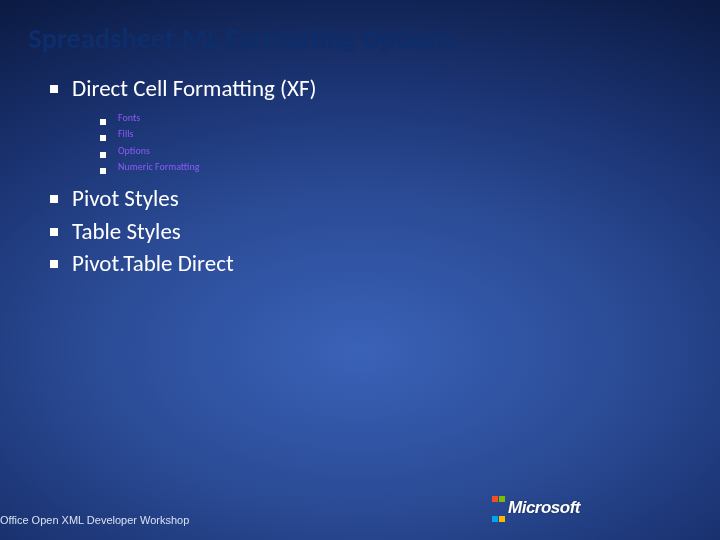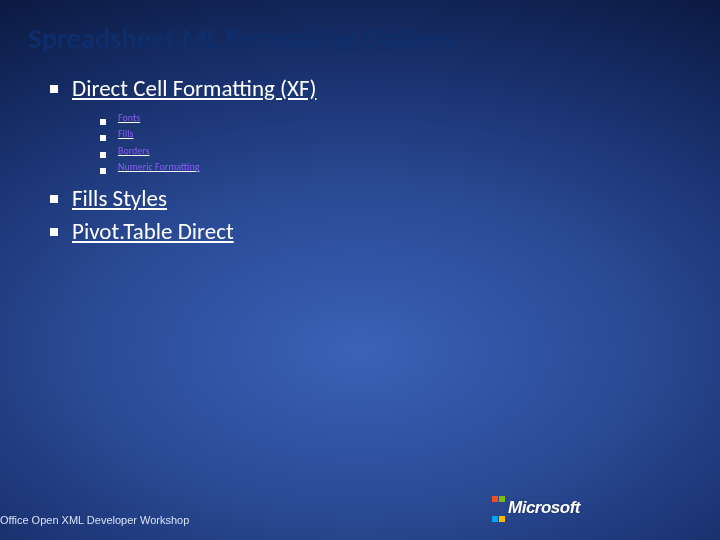--- a/index.html
+++ b/index.html
@@ -29,21 +29,20 @@
   .lvl1 {
     list-style: none;
   }
   .lvl1 > li {
     position: relative;
     padding-left: 22px;
     font-size: 23px;
     color: #fff;
     margin-bottom: 4px;
     line-height: 1.25;
-    text-decoration: underline;
   }
   .lvl1 > li::before {
     content: "";
     position: absolute;
     left: 0;
     top: 11px;
     width: 8px;
     height: 8px;
     background: #fff;
   }
@@ -115,25 +114,26 @@
 
   <h1 class="title">Spreadsheet.ML Formatting Options</h1>
 
   <div class="content">
     <ul class="lvl1">
       <li>
         <span>Direct Cell Formatting (XF)</span>
         <ul class="lvl2">
           <li><span>Fonts</span></li>
           <li><span>Fills</span></li>
-          <li><span>Borders</span></li>
+          <li><span>Options</span></li>
           <li><span>Numeric Formatting</span></li>
         </ul>
       </li>
-      <li><span>Fills Styles</span></li>
+      <li><span>Pivot Styles</span></li>
+      <li><span>Table Styles</span></li>
       <li><span>Pivot.Table Direct</span></li>
     </ul>
   </div>
 
   <div class="footer">Office Open XML Developer Workshop</div>
 
   <div class="logo">
     <span class="logo-flag">
       <span class="sq-r"></span><span class="sq-g"></span><br><span class="sq-b"></span><span class="sq-y"></span>
     </span><span class="logo-text">Microsoft</span>

